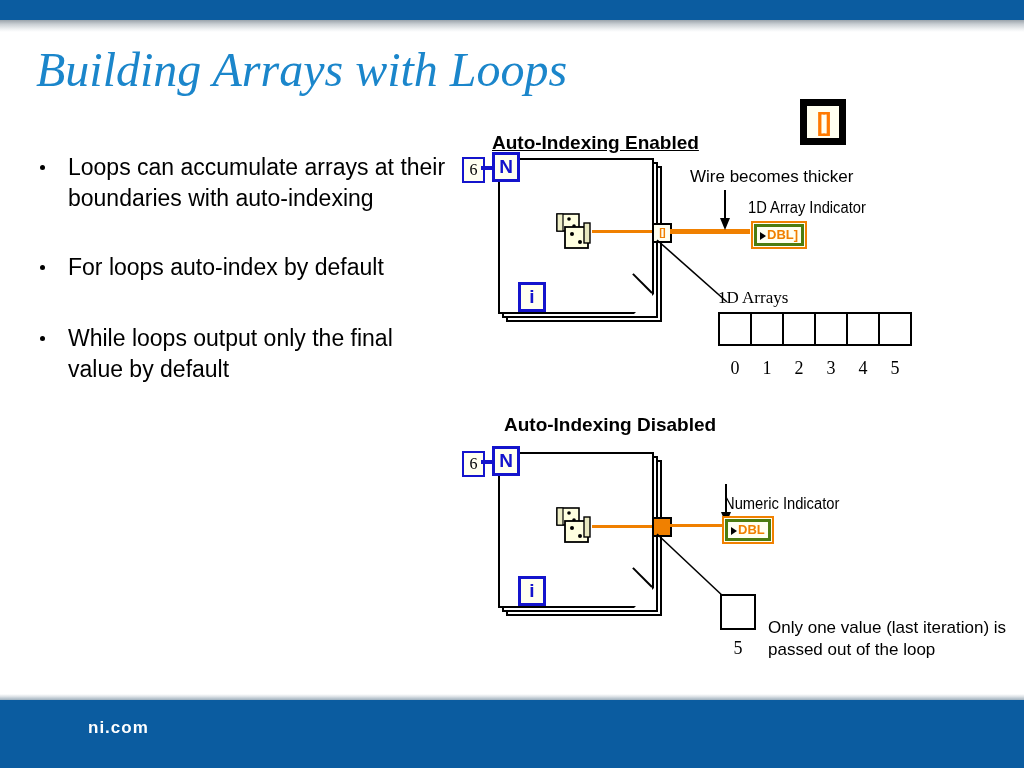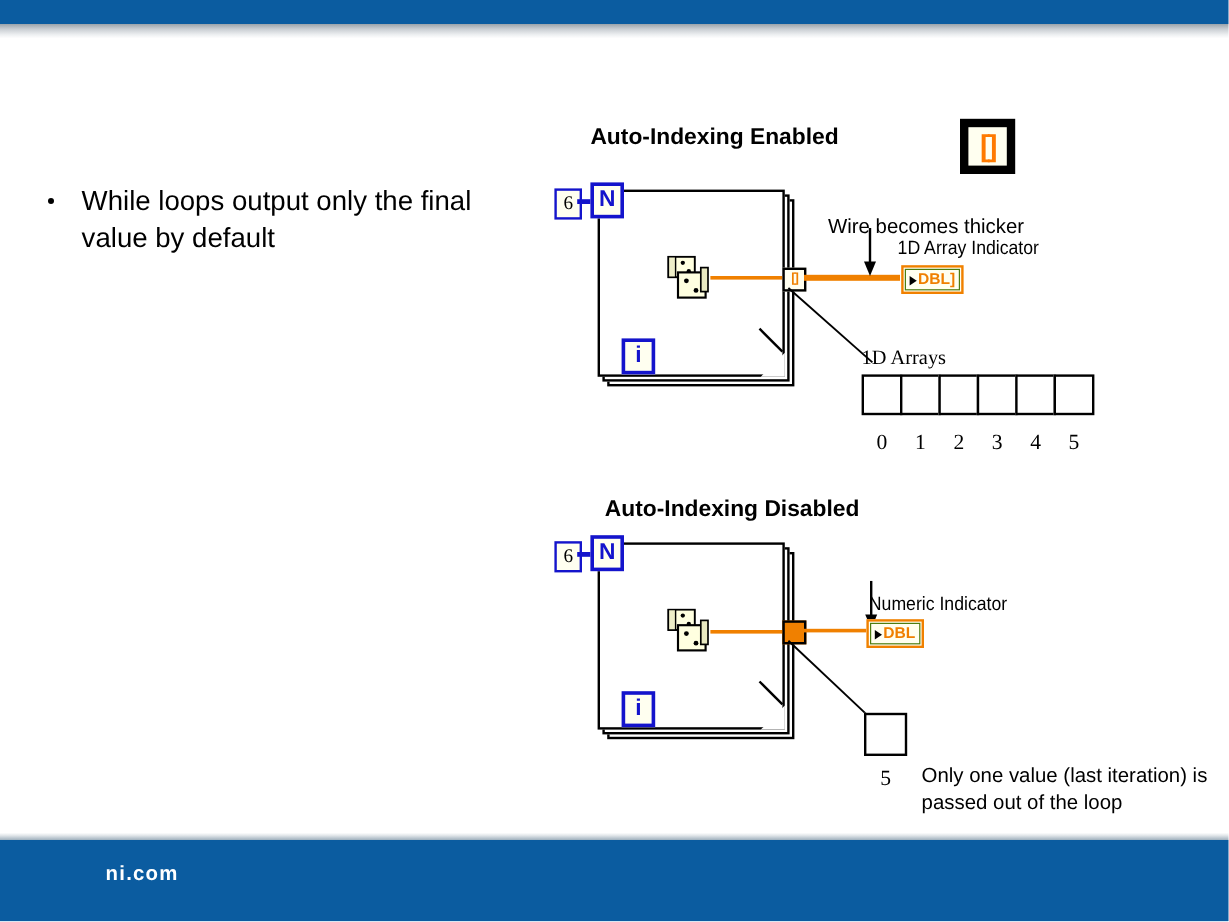--- a/index.html
+++ b/index.html
@@ -181,21 +181,21 @@
   }
 
   
   .dbl-ind {
     position: absolute;
     border: 2px solid #F08000;
     background: #FFFFF0;
     padding: 1px;
   }
   .dbl-inner {
-    border: 1px solid #4d7c0f;
+    border: 3px solid #4d7c0f;
     background: #FFFFF0;
     color: #F08000;
     font-size: 13px;
     font-weight: bold;
     line-height: 16px;
     padding: 0 3px;
     white-space: nowrap;
     font-family: "Liberation Sans", sans-serif;
   }
   .dbl-tri {
@@ -304,35 +304,44 @@
   }
 </style>
 </head>
 <body>
 
 <div id="slide">
 
   <div class="top-band"></div>
   <div class="top-shadow"></div>
 
+  <div class="slide-title">Building Arrays with Loops</div>
 
   <div class="bullets">
+    <div class="bullet" style="width:390px;">
+      <span class="dot"></span>
+      <span>Loops can accumulate arrays at their boundaries with auto-indexing</span>
+    </div>
+    <div class="bullet" style="width:330px;margin-bottom:40px;">
+      <span class="dot"></span>
+      <span>For loops auto-index by default</span>
+    </div>
     <div class="bullet" style="width:370px;">
       <span class="dot"></span>
       <span>While loops output only the final value by default</span>
     </div>
   </div>
 
   <div class="arr-badge" style="left:800px; top:99px;">
     <div class="arr-badge-in">[]</div>
   </div>
 
   <div class="diagram" style="left:0; top:0; width:1024px; height:400px;">
 
-    <div class="dg-head" style="left:492px; top:104px;">Auto-Indexing Enabled</div>
+    <div class="dg-head" style="left:492px; top:132px;text-decoration:underline;">Auto-Indexing Enabled</div>
 
     <div class="loop-wrap" style="left:498px; top:158px; width:170px; height:170px;">
       <div class="loop-shadow3"></div>
       <div class="loop-shadow2"></div>
       <div class="loop-body">
         <div class="loop-foldcut"></div>
         <div class="loop-foldline"></div>
       </div>
     </div>
 
@@ -352,21 +361,21 @@
       <circle cx="28" cy="29" r="2" fill="#000"></circle>
       <rect x="32" y="10" width="6" height="20" fill="#E8E8C0" stroke="#000" stroke-width="1.4"></rect>
     </svg>
 
     <div class="wire wire-thin" style="left:592px; top:230px; width:62px;"></div>
 
     <div class="tunnel-array" style="left:652px; top:223px;">[]</div>
 
     <div class="wire wire-thick" style="left:670px; top:229px; width:80px;"></div>
 
-    <div class="anno" style="left:690px; top:178px;">Wire becomes thicker</div>
+    <div class="anno" style="left:690px; top:166px;">Wire becomes thicker</div>
     <svg class="arrow-down" style="left:718px; top:190px;" width="14" height="42" viewBox="0 0 14 42">
       <line x1="7" y1="0" x2="7" y2="30" stroke="#000" stroke-width="2"></line>
       <polygon points="2,28 12,28 7,40" fill="#000"></polygon>
     </svg>
 
     <div class="anno-narrow" style="left:748px; top:198px;">1D Array Indicator</div>
     <div class="dbl-ind" style="left:751px; top:221px;">
       <div class="dbl-inner">
         <span class="dbl-tri"></span><span>DBL]</span>
       </div>
@@ -441,20 +450,20 @@
       </div>
     </div>
 
     <svg style="position:absolute; left:655px; top:532px;" width="80" height="70" viewBox="0 0 80 70">
       <line x1="2" y1="2" x2="70" y2="66" stroke="#000" stroke-width="1.6"></line>
     </svg>
 
     <div class="single-cell" style="left:720px; top:594px;"></div>
     <div class="single-val" style="left:720px; top:638px;">5</div>
 
-    <div class="anno-wrap" style="left:768px; top:636px; width:248px;">Only one value (last iteration) is passed out of the loop</div>
+    <div class="anno-wrap" style="left:768px; top:617px; width:248px;">Only one value (last iteration) is passed out of the loop</div>
   </div>
 
   <div class="bottom-hair"></div>
   <div class="bottom-band"></div>
   <div class="footer-text">ni.com</div>
 
 </div>
 
 </body></html>

